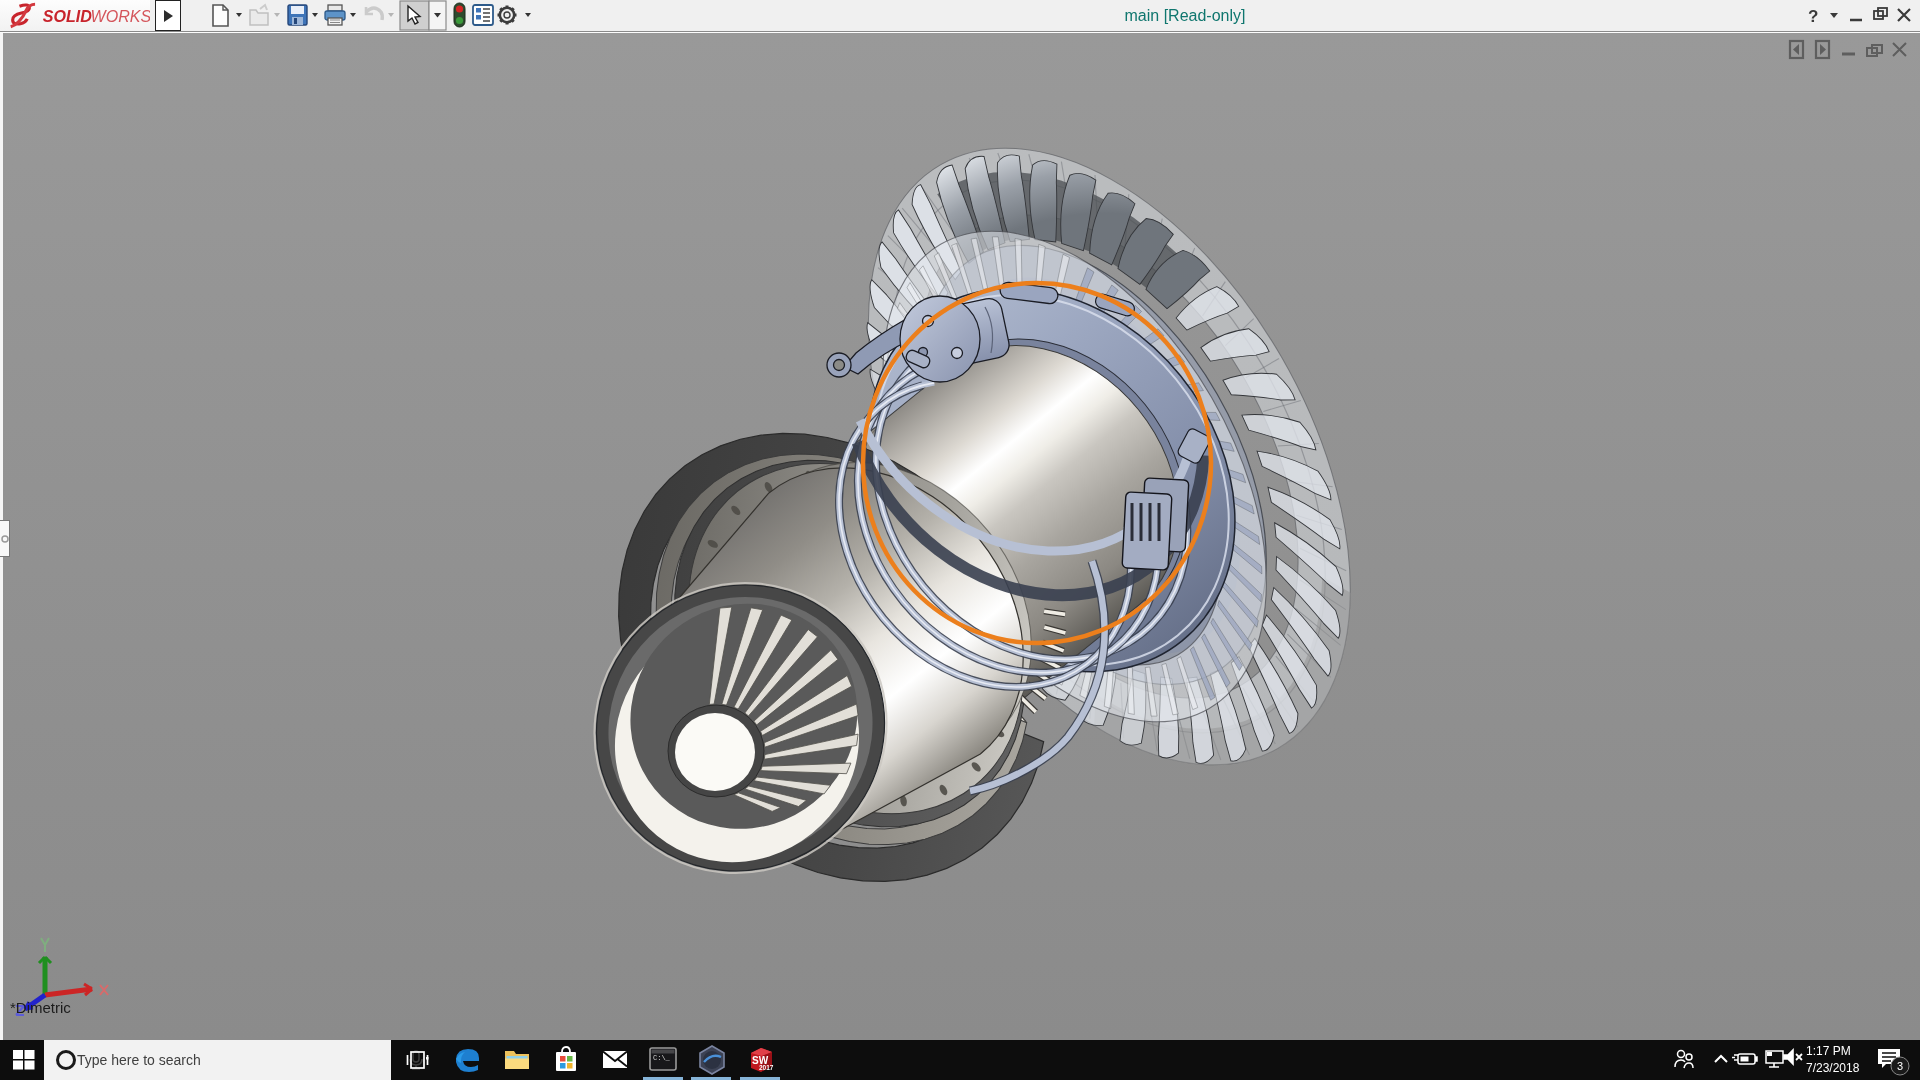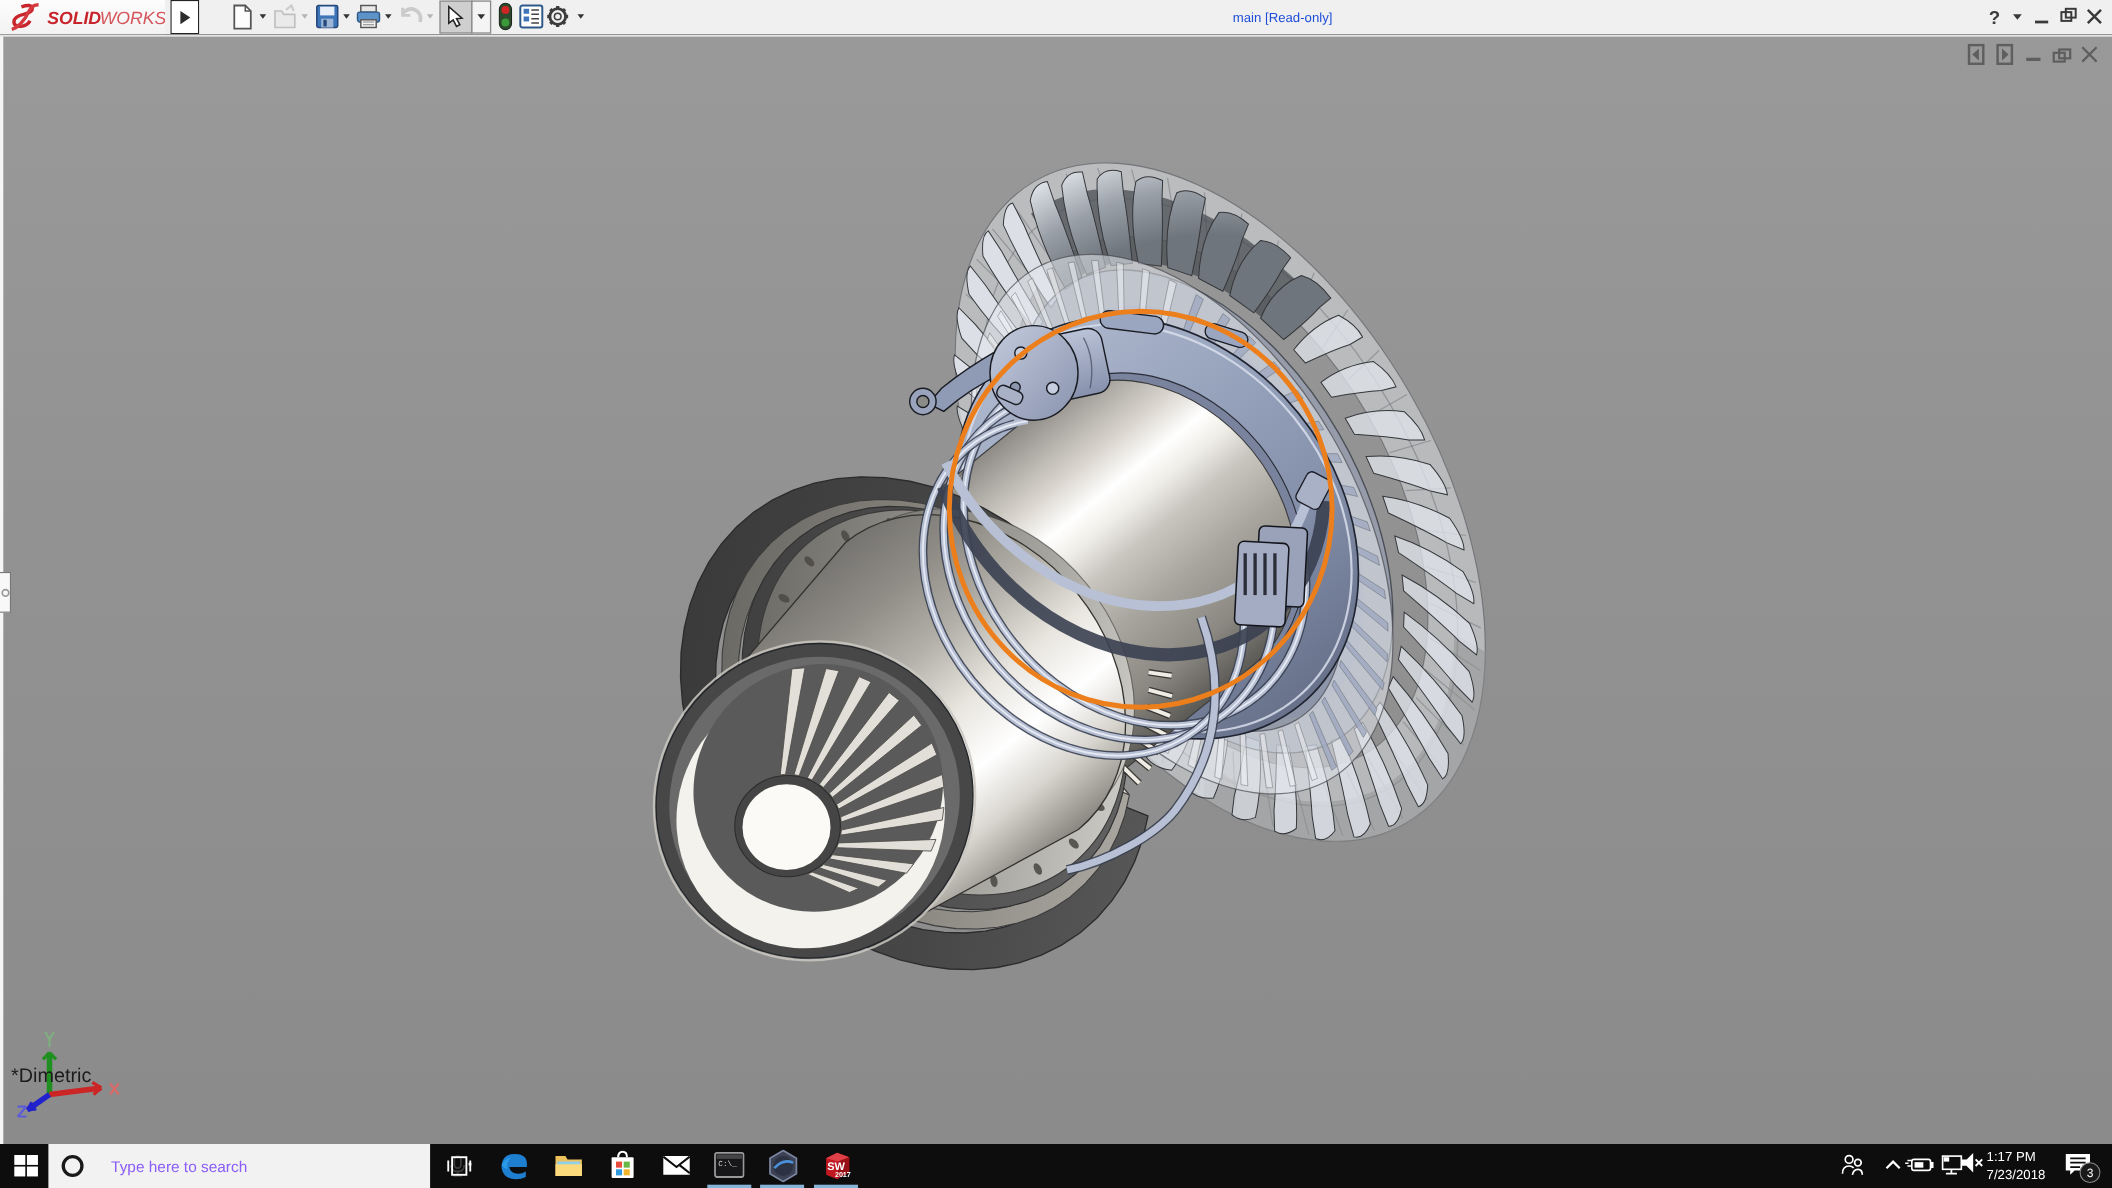--- a/index.html
+++ b/index.html
@@ -1,25 +1,25 @@
 <!DOCTYPE html>
 <html><head><meta charset="utf-8"><style>
 *{margin:0;padding:0;box-sizing:border-box}
 html,body{width:1920px;height:1080px;overflow:hidden;font-family:"Liberation Sans",sans-serif}
 .titlebar{position:absolute;left:0;top:0;width:1920px;height:32px;background:#f0f0f0;border-bottom:1px solid #8a8a8a}
 .logo{position:absolute;left:0;top:0;width:150px;height:31px;background:linear-gradient(180deg,#fdfdfd,#f2f2f2);display:flex;}
 .playbtn{position:absolute;left:155px;top:0;width:26px;height:31px;background:#fff;border:1px solid #222;display:flex;align-items:center;justify-content:center}
-.tbtitle{position:absolute;top:0;height:31px;left:906px;width:520px;display:flex;align-items:center;justify-content:center;font-size:12px;color:#1d4ed8}
+.tbtitle{position:absolute;top:0;height:31px;left:925px;width:520px;display:flex;align-items:center;justify-content:center;font-size:16px;color:#0f766e}
 .viewport{position:absolute;left:0;top:32px;width:1920px;height:1008px;border-top:1px solid #fdfdfd;background:linear-gradient(180deg,#999999 0%,#929292 45%,#8b8b8b 100%)}
 .leftstrip{position:absolute;left:0;top:0;width:3px;height:1008px;background:#f5f5f5}
 .lefttab{position:absolute;left:0;top:487px;width:10px;height:37px;background:#f8f8f8;border:1px solid #777;border-left:none}
-.dimetric{position:absolute;left:10px;top:935px;font-size:18px;color:#1c1c1c}
+.dimetric{position:absolute;left:10px;top:966px;font-size:15px;color:#1c1c1c}
 .taskbar{position:absolute;left:0;top:1040px;width:1920px;height:40px;background:#0d0d0d}
 .searchbox{position:absolute;left:44px;top:0;width:347px;height:40px;background:#f2f2f2;display:flex;align-items:center}
-.searchtext{font-size:14px;color:#8b5cf6;margin-left:24px}
+.searchtext{font-size:14px;color:#404040;}
 .clock{position:absolute;left:1806px;top:3px;width:58px;text-align:left;font-size:12px;color:#fff;line-height:17px}
 </style></head><body>
 <div class="viewport">
 <svg width="1920" height="1008" viewBox="0 32 1920 1008" style="position:absolute;left:0;top:0">
 <defs>
 <linearGradient id="gHouse" x1="0" y1="0" x2="0" y2="1">
 <stop offset="0" stop-color="#67718a"></stop>
           <stop offset="0.35" stop-color="#8590ab"></stop>
           <stop offset="0.75" stop-color="#9da8c1"></stop>
           <stop offset="1" stop-color="#aeb8cd"></stop>

